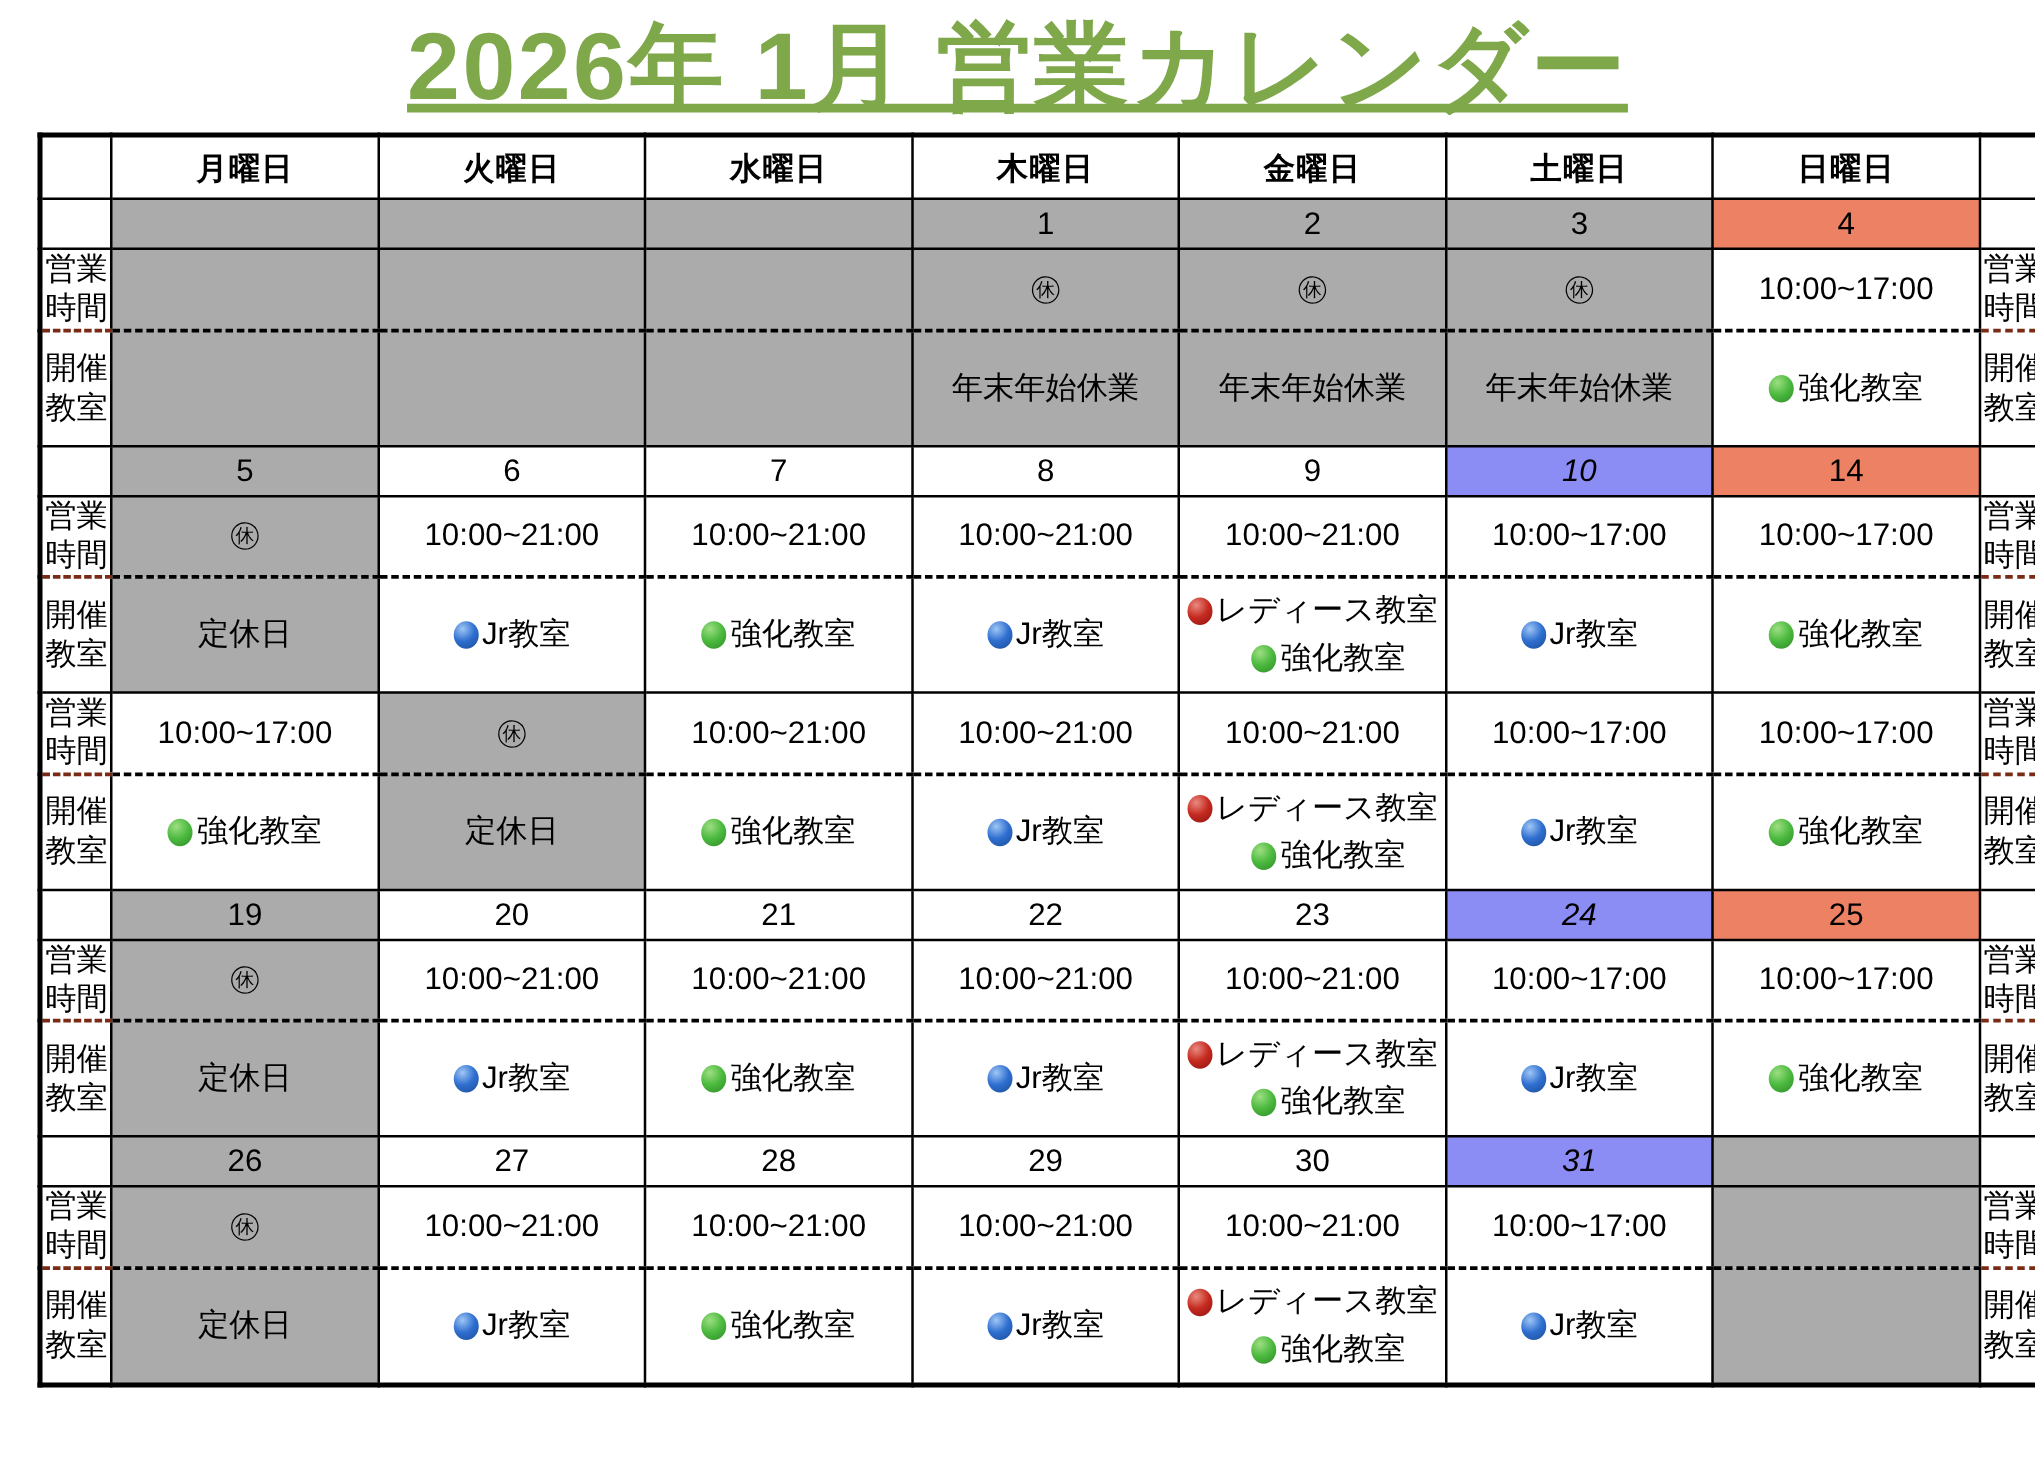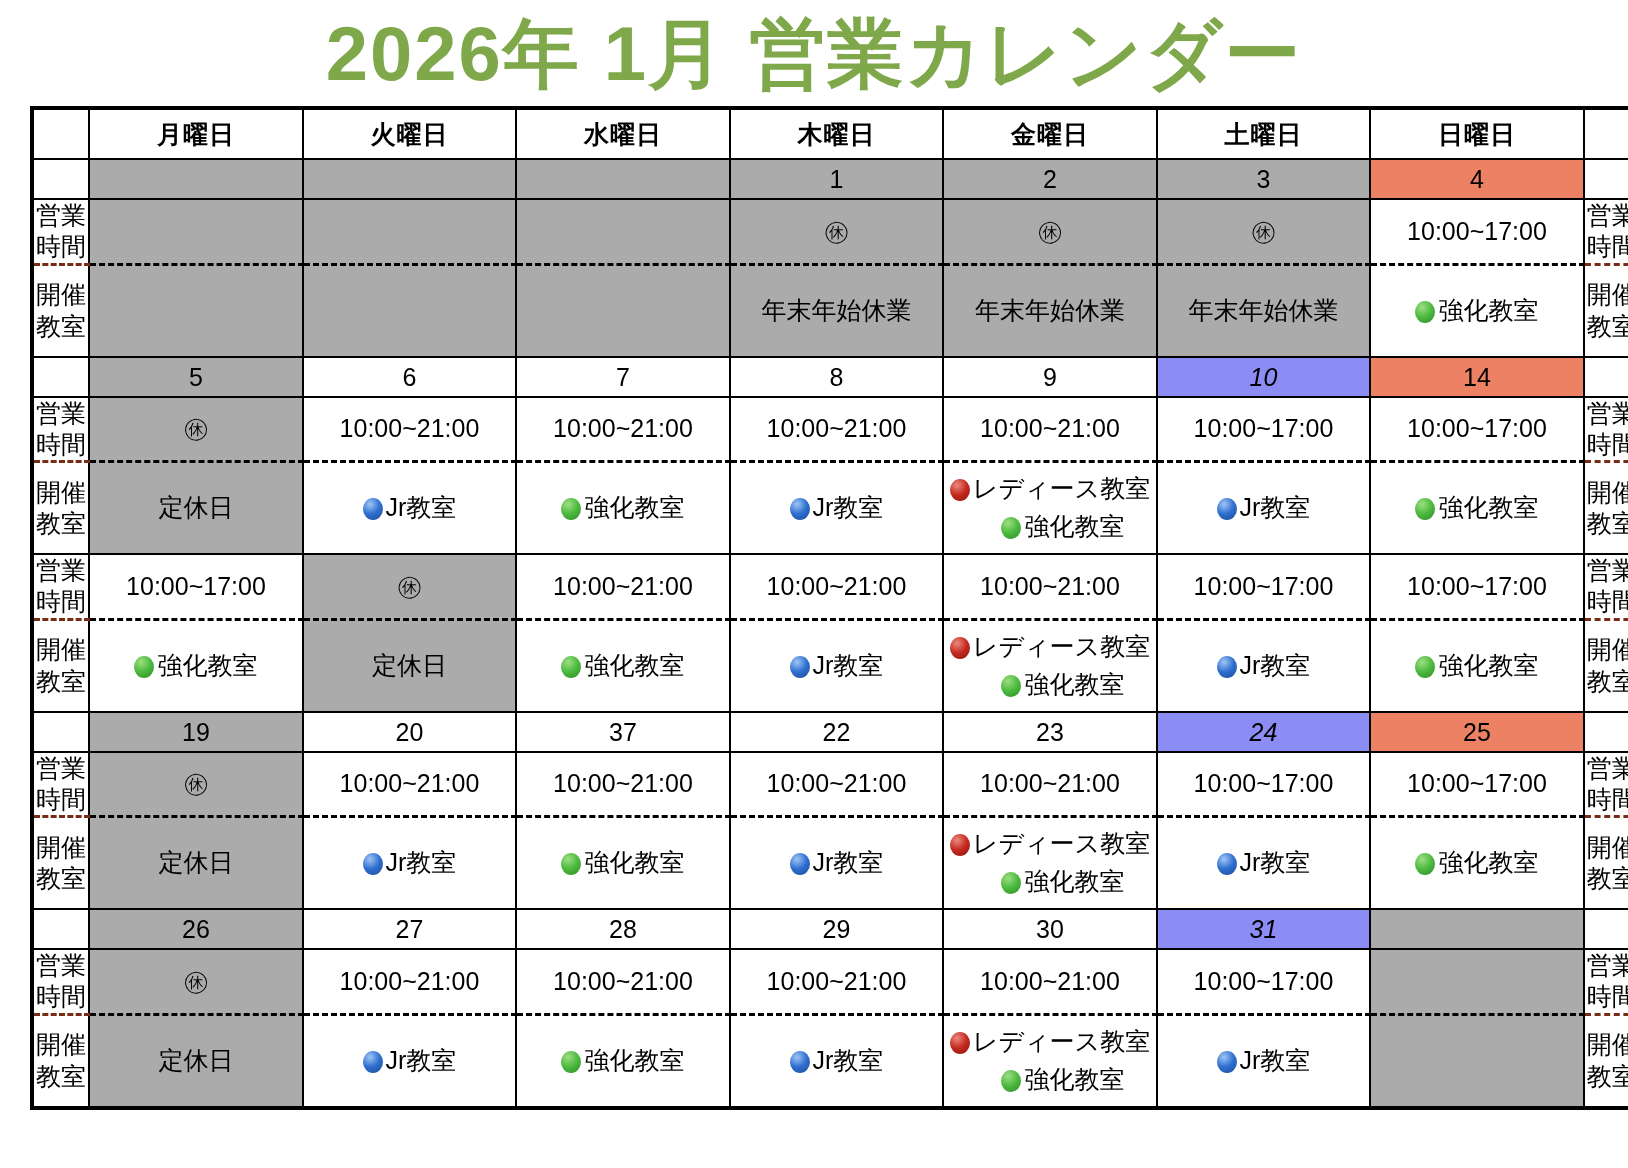--- a/index.html
+++ b/index.html
@@ -26,20 +26,21 @@
   .title {
     text-align: center;
     font-size: 76px;
     font-weight: bold;
     color: #7FA84B;
     letter-spacing: 2px;
     line-height: 1.0;
     padding-top: 16px;
     padding-bottom: 14px;
     white-space: nowrap;
+    text-decoration: underline;
   }
 
   
   .cal-wrap {
     padding: 0 30px;
     box-sizing: border-box;
   }
   table.cal {
     border-collapse: collapse;
     table-layout: fixed;
@@ -376,21 +377,21 @@
             </td>
             <td class="lbl">
               <span class="l1">開催</span>
               <span class="l2">教室</span>
             </td>
           </tr>
           <tr class="nums">
             <td class="lbl"></td>
             <td class="bg-gray">19</td>
             <td class="bg-white">20</td>
-            <td class="bg-white">37</td>
+            <td class="bg-white">21</td>
             <td class="bg-white">22</td>
             <td class="bg-white">23</td>
             <td class="bg-sat">24</td>
             <td class="bg-sun">25</td>
             <td class="lbl"></td>
           </tr>
           <tr class="hours">
             <td class="lbl sep-top">
               <span class="l1">営業</span>
               <span class="l2">時間</span>

